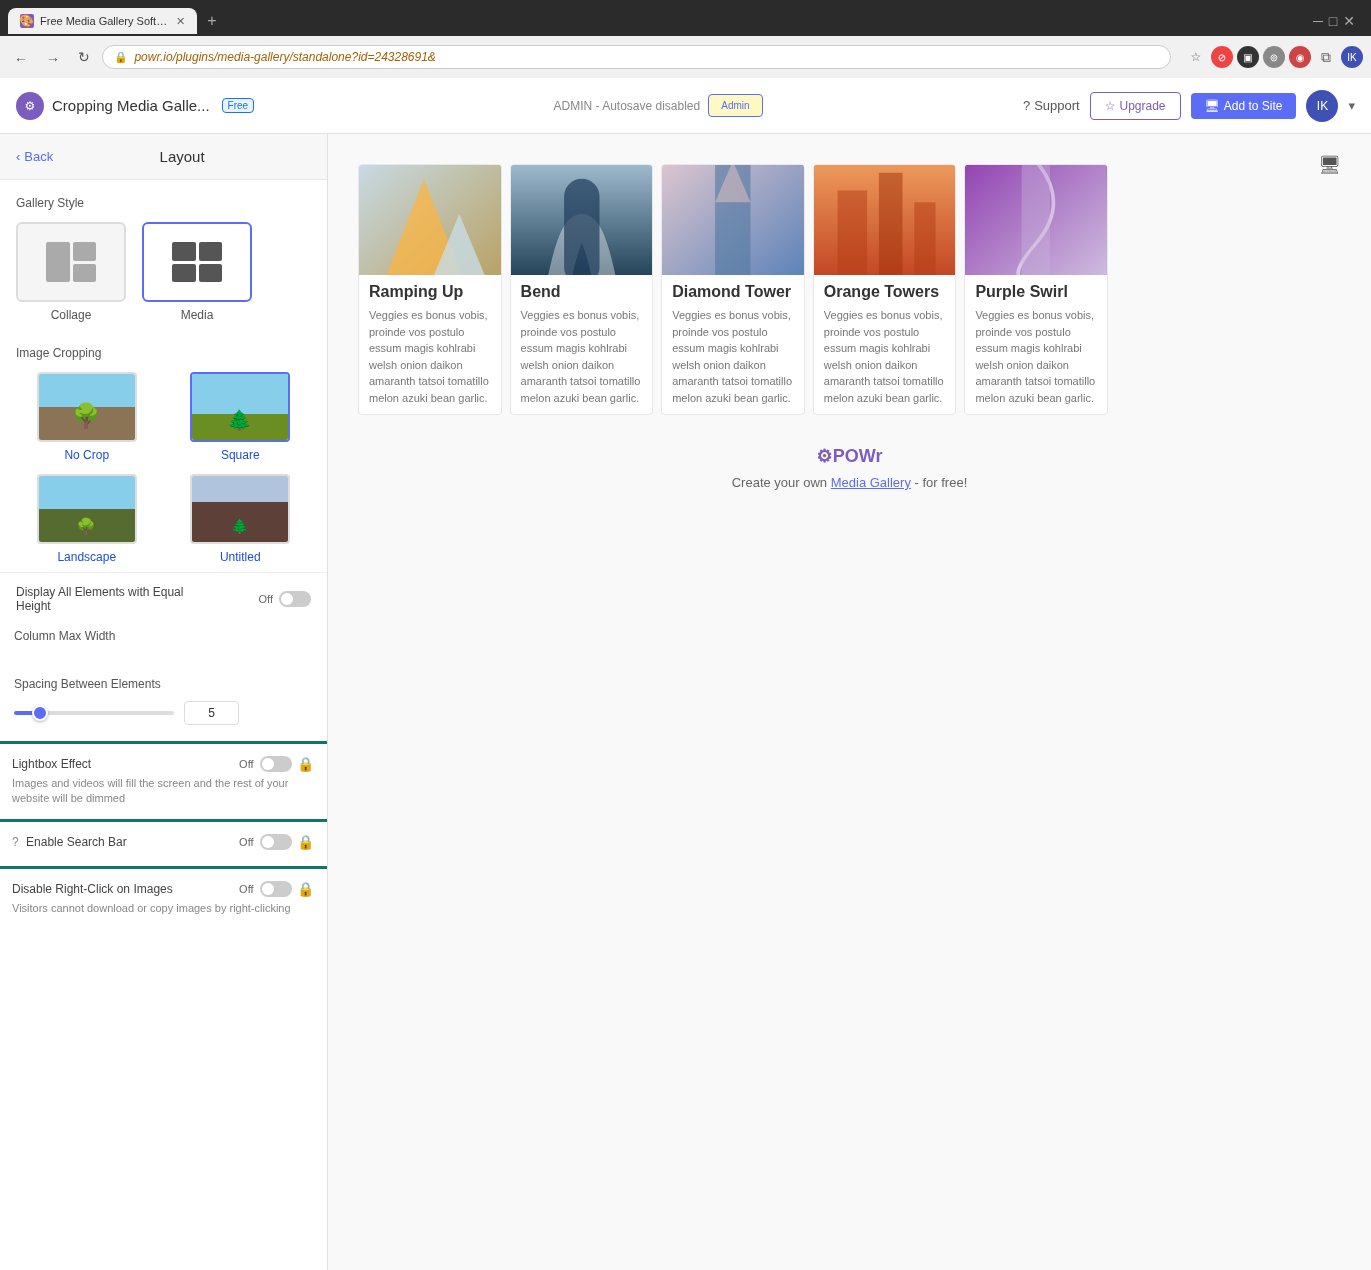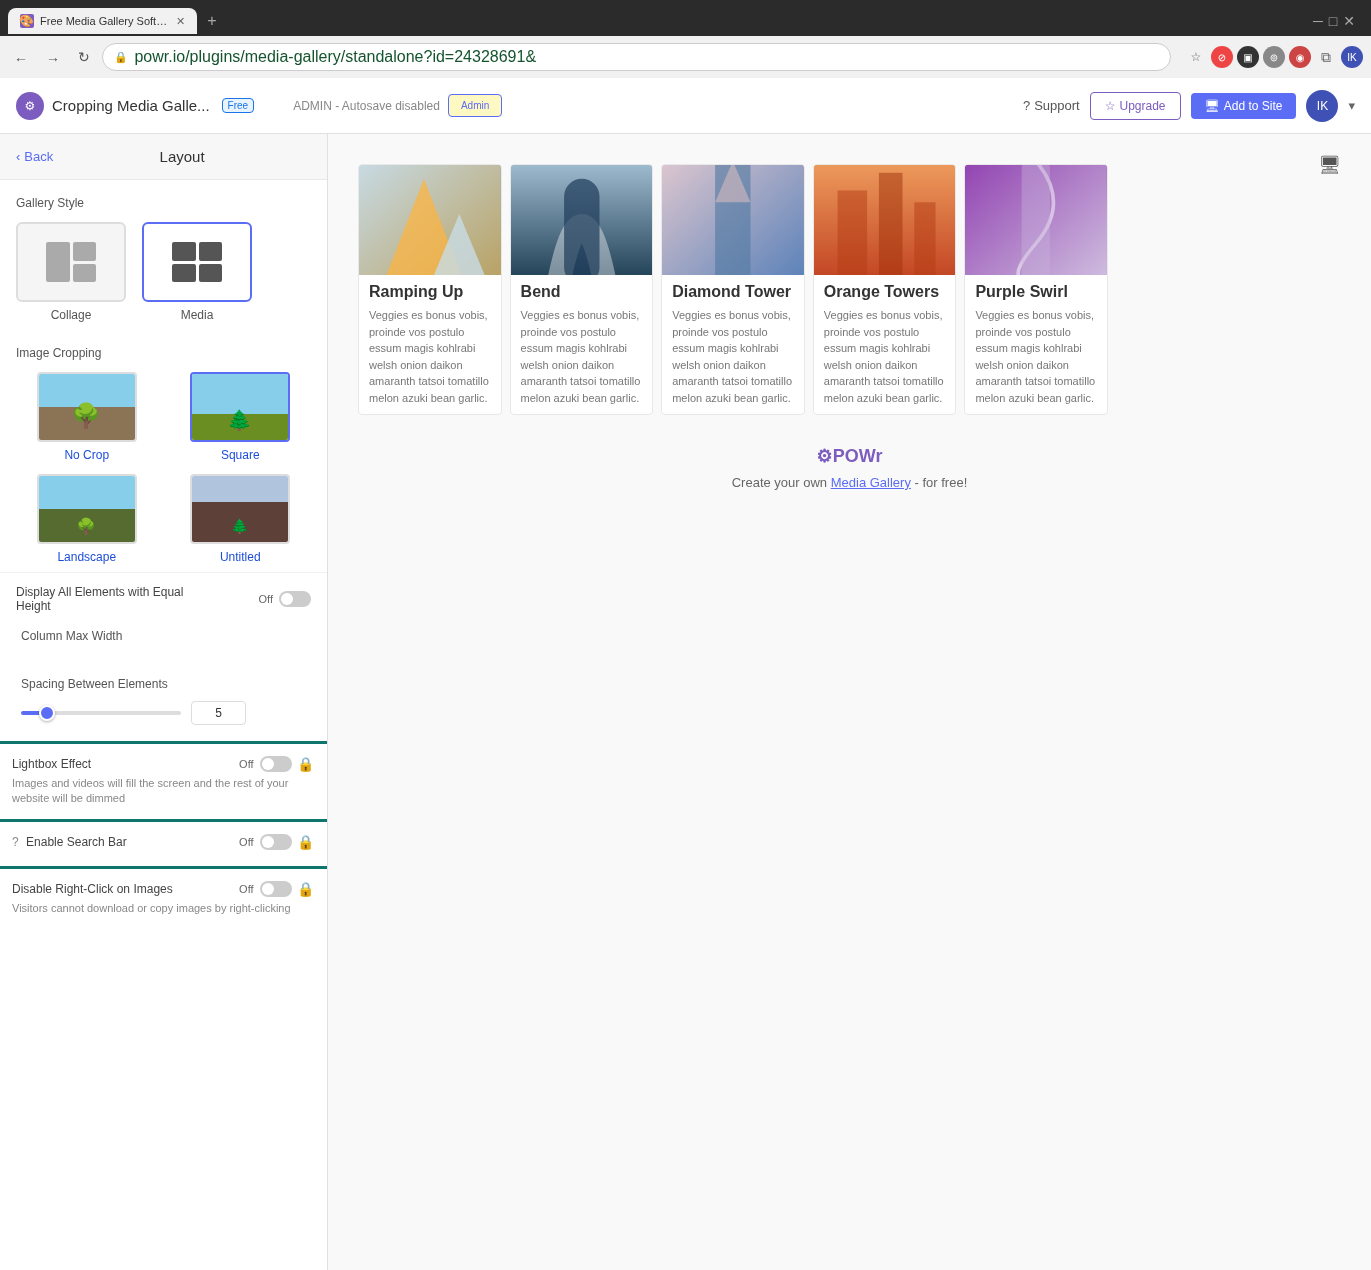--- a/index.html
+++ b/index.html
@@ -18,21 +18,21 @@
     .toolbar-icons { display: flex; align-items: center; gap: 4px; margin-left: 8px; }
     .toolbar-icon { width: 22px; height: 22px; border-radius: 50%; display: flex; align-items: center; justify-content: center; font-size: 12px; cursor: pointer; }
 
     
     .app { display: flex; flex-direction: column; height: calc(1270px - 78px); background: #fff; }
     .app-header { display: flex; align-items: center; padding: 0 16px; height: 56px; border-bottom: 1px solid #e0e0e0; background: white; }
     .app-logo { display: flex; align-items: center; gap: 8px; }
     .logo-icon { width: 28px; height: 28px; background: #7c5cbf; border-radius: 50%; display: flex; align-items: center; justify-content: center; color: white; font-size: 12px; }
     .app-title { font-size: 15px; color: #333; font-weight: 500; }
     .free-badge { background: #e8f4fd; color: #1a73e8; border: 1px solid #1a73e8; border-radius: 4px; font-size: 10px; padding: 1px 5px; margin-left: 4px; }
-    .header-center { flex: 1; display: flex; align-items: center; gap: 8px; font-size: 12px; color: #666; padding-left: 39px; }
+    .header-center { flex: 1; display: flex; justify-content: center; align-items: center; gap: 8px; font-size: 12px; color: #666; padding-left: 39px; }
     .header-right { display: flex; align-items: center; gap: 10px; }
     .btn-support { background: none; border: none; color: #555; font-size: 13px; cursor: pointer; display: flex; align-items: center; gap: 4px; }
     .btn-upgrade { border: 1px solid #7c5cbf; color: #7c5cbf; background: white; border-radius: 4px; padding: 6px 14px; font-size: 12px; cursor: pointer; display: flex; align-items: center; gap: 4px; }
     .btn-add-site { background: #5b6cf5; color: white; border: none; border-radius: 4px; padding: 6px 14px; font-size: 12px; cursor: pointer; display: flex; align-items: center; gap: 4px; }
     .avatar { width: 32px; height: 32px; background: #3f51b5; border-radius: 50%; color: white; font-size: 12px; display: flex; align-items: center; justify-content: center; cursor: pointer; }
     .btn-admin { border: 1px solid #5b6cf5; color: #5b6cf5; background: #fef9c3; border-radius: 4px; padding: 5px 12px; font-size: 10px; cursor: pointer; }
 
     
     .main { display: flex; flex: 1; overflow: hidden; }
 
@@ -79,21 +79,21 @@
     
     .toggle-row { display: flex; align-items: center; justify-content: space-between; padding: 8px 16px; }
     .toggle-label { font-size: 12px; color: #444; max-width: 200px; }
     .toggle-wrap { display: flex; align-items: center; gap: 6px; }
     .toggle-off-label { font-size: 11px; color: #666; }
     .toggle { width: 32px; height: 16px; background: #ccc; border-radius: 8px; position: relative; cursor: pointer; }
     .toggle-knob { width: 12px; height: 12px; background: white; border-radius: 50%; position: absolute; top: 2px; left: 2px; transition: left 0.2s; }
     .lock-icon { color: #7c5cbf; font-size: 14px; }
 
     
-    .slider-section { padding: 8px 21px 16px; }
+    .slider-section { padding: 8px 14px 16px; }
     .slider-section-label { font-size: 12px; color: #555; font-weight: 500; margin-bottom: 10px; }
     .slider-row { display: flex; align-items: center; gap: 10px; }
     .slider { -webkit-appearance: none; appearance: none; width: 160px; height: 4px; border-radius: 2px; background: linear-gradient(to right, #5b6cf5 30%, #ddd 30%); outline: none; cursor: pointer; }
     .slider::-webkit-slider-thumb { -webkit-appearance: none; appearance: none; width: 16px; height: 16px; border-radius: 50%; background: #5b6cf5; cursor: pointer; border: 2px solid white; box-shadow: 0 1px 3px rgba(0,0,0,0.3); }
     .slider-value-box { border: 1px solid #ddd; border-radius: 4px; padding: 4px 8px; width: 55px; text-align: center; font-size: 12px; color: #333; }
     .slider-unit { font-size: 11px; color: #666; }
 
     
     .setting-row { padding: 12px 12px; border-top: 3px solid #0f766e; }
     .setting-row-header { display: flex; align-items: center; justify-content: space-between; margin-bottom: 4px; }
@@ -137,21 +137,21 @@
       <button style="background:none;border:none;color:#aaa;font-size:14px;cursor:pointer;">□</button>
       <button style="background:none;border:none;color:#aaa;font-size:14px;cursor:pointer;">✕</button>
     </div>
   </div>
   <div class="browser-controls">
     <button class="nav-btn">←</button>
     <button class="nav-btn">→</button>
     <button class="nav-btn">↻</button>
     <div class="address-bar">
       <span style="color:#555;font-size:11px;">🔒</span>
-      <span style="font-size:16px;color:#14532d;">powr.io/plugins/media-gallery/standalone?id=24328691&amp;</span>
+      <span style="font-size:12px;color:#a16207;font-style:italic;">powr.io/plugins/media-gallery/standalone?id=24328691&amp;</span>
     </div>
     <div class="toolbar-icons">
       <div class="toolbar-icon" style="color:#666;">☆</div>
       <div class="toolbar-icon" style="background:#e44;color:white;font-size:10px;">⊘</div>
       <div class="toolbar-icon" style="background:#333;color:white;font-size:10px;">▣</div>
       <div class="toolbar-icon" style="background:#888;color:white;font-size:10px;">⊚</div>
       <div class="toolbar-icon" style="background:#c44;color:white;font-size:10px;">◉</div>
       <div class="toolbar-icon" style="color:#666;font-size:14px;">⧉</div>
       <div class="toolbar-icon" style="background:#3f51b5;color:white;font-size:10px;">IK</div>
     </div>

